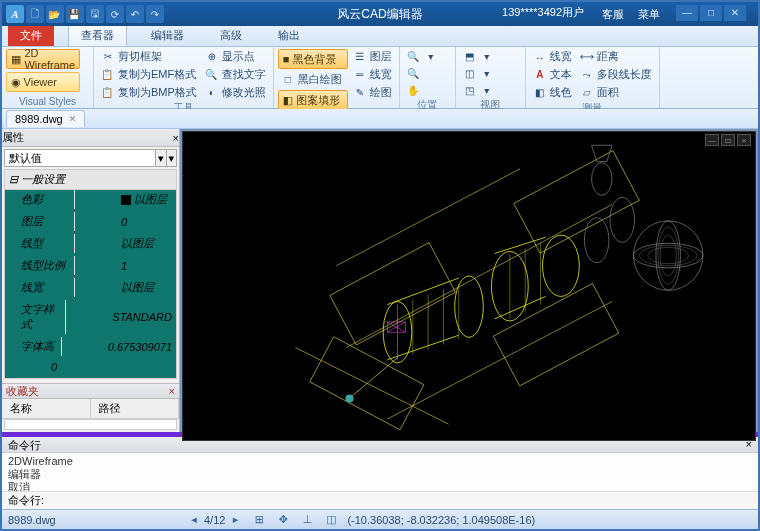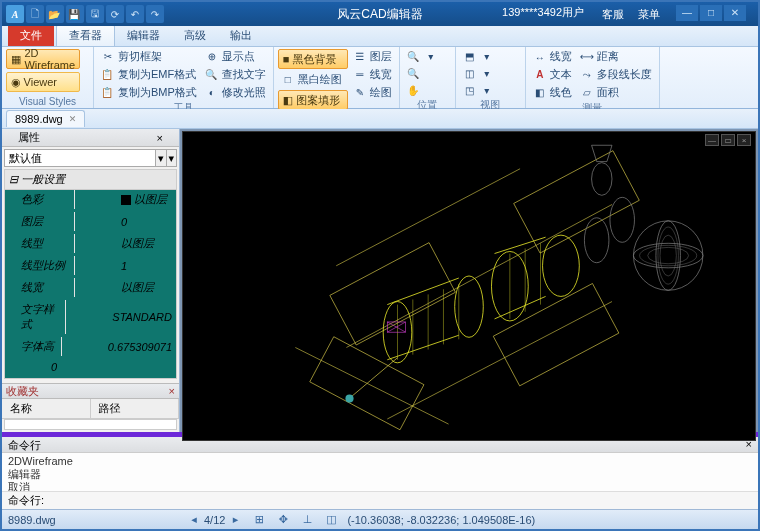--- a/index.html
+++ b/index.html
@@ -13,21 +13,21 @@
 .qat-btn.app { background:#4a9fe0; color:#fff; font-family:cursive; font-style:italic; font-weight:bold;}
 .titlebar .title { position:absolute; left:50%; transform:translateX(-50%); font-size:12px;}
 .titlebar .right { margin-left:auto; display:flex; align-items:flex-start; gap:6px; padding-right:12px;}
 .titlebar .userinfo { font-size:11px; margin-right:8px;}
 .titlebar .rlink { cursor:pointer; padding:2px 4px;}
 .winbtns { display:flex; gap:2px; margin-left:6px;}
 .winbtn { width:22px; height:16px; background:#2a6fb7; display:flex; align-items:center; justify-content:center; cursor:pointer; font-size:10px; color:#cde3f7;}
 .winbtn.close { background:#2a6fb7;}
 
 
-.ribbon-tabs { height:21px; background:linear-gradient(#e8f1fb,#d5e6f8); display:flex; padding-left:6px; align-items:flex-end; border-bottom:1px solid #a8c4e2;}
+.ribbon-tabs { height:21px; background:linear-gradient(#e8f1fb,#d5e6f8); display:flex; padding-left:6px; align-items:flex-end; border-bottom:1px solid #a8c4e2;gap:12px;}
 .rtab { padding:3px 12px; cursor:pointer; color:#2a4d75;}
 .rtab.file { background:#d63a2c; color:#fff; margin-right:2px;}
 .rtab.active { background:linear-gradient(#fafdff,#e8f1fb); border:1px solid #a8c4e2; border-bottom:none; border-radius:3px 3px 0 0;}
 
 
 .ribbon { height:62px; background:linear-gradient(#f4f9ff,#e3eefb); border-bottom:1px solid #93b5db; display:flex; }
 .rgroup { border-right:1px solid #bcd3eb; padding:1px 4px 0 4px; display:flex; flex-direction:column; justify-content:space-between;}
 .rgroup-body { display:flex; gap:2px; flex:1; }
 .rgroup-lbl { text-align:center; font-size:10px; color:#5577a0; padding-bottom:1px;}
 .vstack { display:flex; flex-direction:column; gap:1px; }
@@ -37,21 +37,21 @@
 .big-btn.sel { border-color:#e89a30; background:linear-gradient(#ffe8b5,#ffcc66);}
 
 
 .doctabs { height:20px; background:linear-gradient(#e8f1fb,#d5e6f8); display:flex; align-items:center; padding-left:4px; border-bottom:1px solid #a8c4e2;}
 .doctab { padding:2px 8px; background:#f2f7fd; border:1px solid #a8c4e2; border-bottom:none; border-radius:3px 3px 0 0; display:flex; align-items:center; gap:6px; cursor:pointer;}
 .doctab .x { color:#888; cursor:pointer; font-size:9px;}
 
 
 .main { flex:1; display:flex; min-height:0;}
 .leftpane { width:178px; background:#f2f1f0; display:flex; flex-direction:column; border-right:1px solid #9fb8d6;}
-.prop-hdr { height:18px; background:linear-gradient(#eaecef,#dcdee1); border-bottom:1px solid #bbb; padding:2px 16px; font-size:11px; display:flex; justify-content:space-between; align-items:center;}
+.prop-hdr { height:18px; background:linear-gradient(#eaecef,#dcdee1); border-bottom:1px solid #bbb; padding:2px 0; font-size:11px; display:flex; justify-content:space-between; align-items:center;}
 .prop-drop { display:flex; border:1px solid #aaa; background:#fff; margin:2px; height:18px;}
 .prop-drop input { flex:1; border:none; padding:0 4px; font-size:11px; outline:none;}
 .prop-drop .dd { width:16px; border-left:1px solid #aaa; display:flex; align-items:center; justify-content:center; cursor:pointer; background:#eee;}
 .prop-grid { border:1px solid #ccc; margin:0 2px; background:#0f766e;font-style:italic;}
 .prop-sec { background:#e6e6e6; padding:2px 4px; border-bottom:1px solid #ccc; cursor:pointer;}
 .prop-row { display:flex; border-bottom:3px solid #0f766e;}
 .prop-row .k { width:70px; padding:2px 4px 2px 16px; border-right:1px solid #e3e3e3;}
 .prop-row .v { flex:1; padding:2px 4px; display:flex; align-items:center; gap:3px;margin-left:42px;}
 .swatch { width:10px; height:10px; background:#000; display:inline-block;}
 .fav-hdr { height:16px; background:linear-gradient(#eaecef,#dcdee1); border-top:1px solid #bbb; border-bottom:1px solid #bbb; padding:1px 4px; color:#a03030; display:flex; justify-content:space-between; align-items:center; margin-top:4px;}

